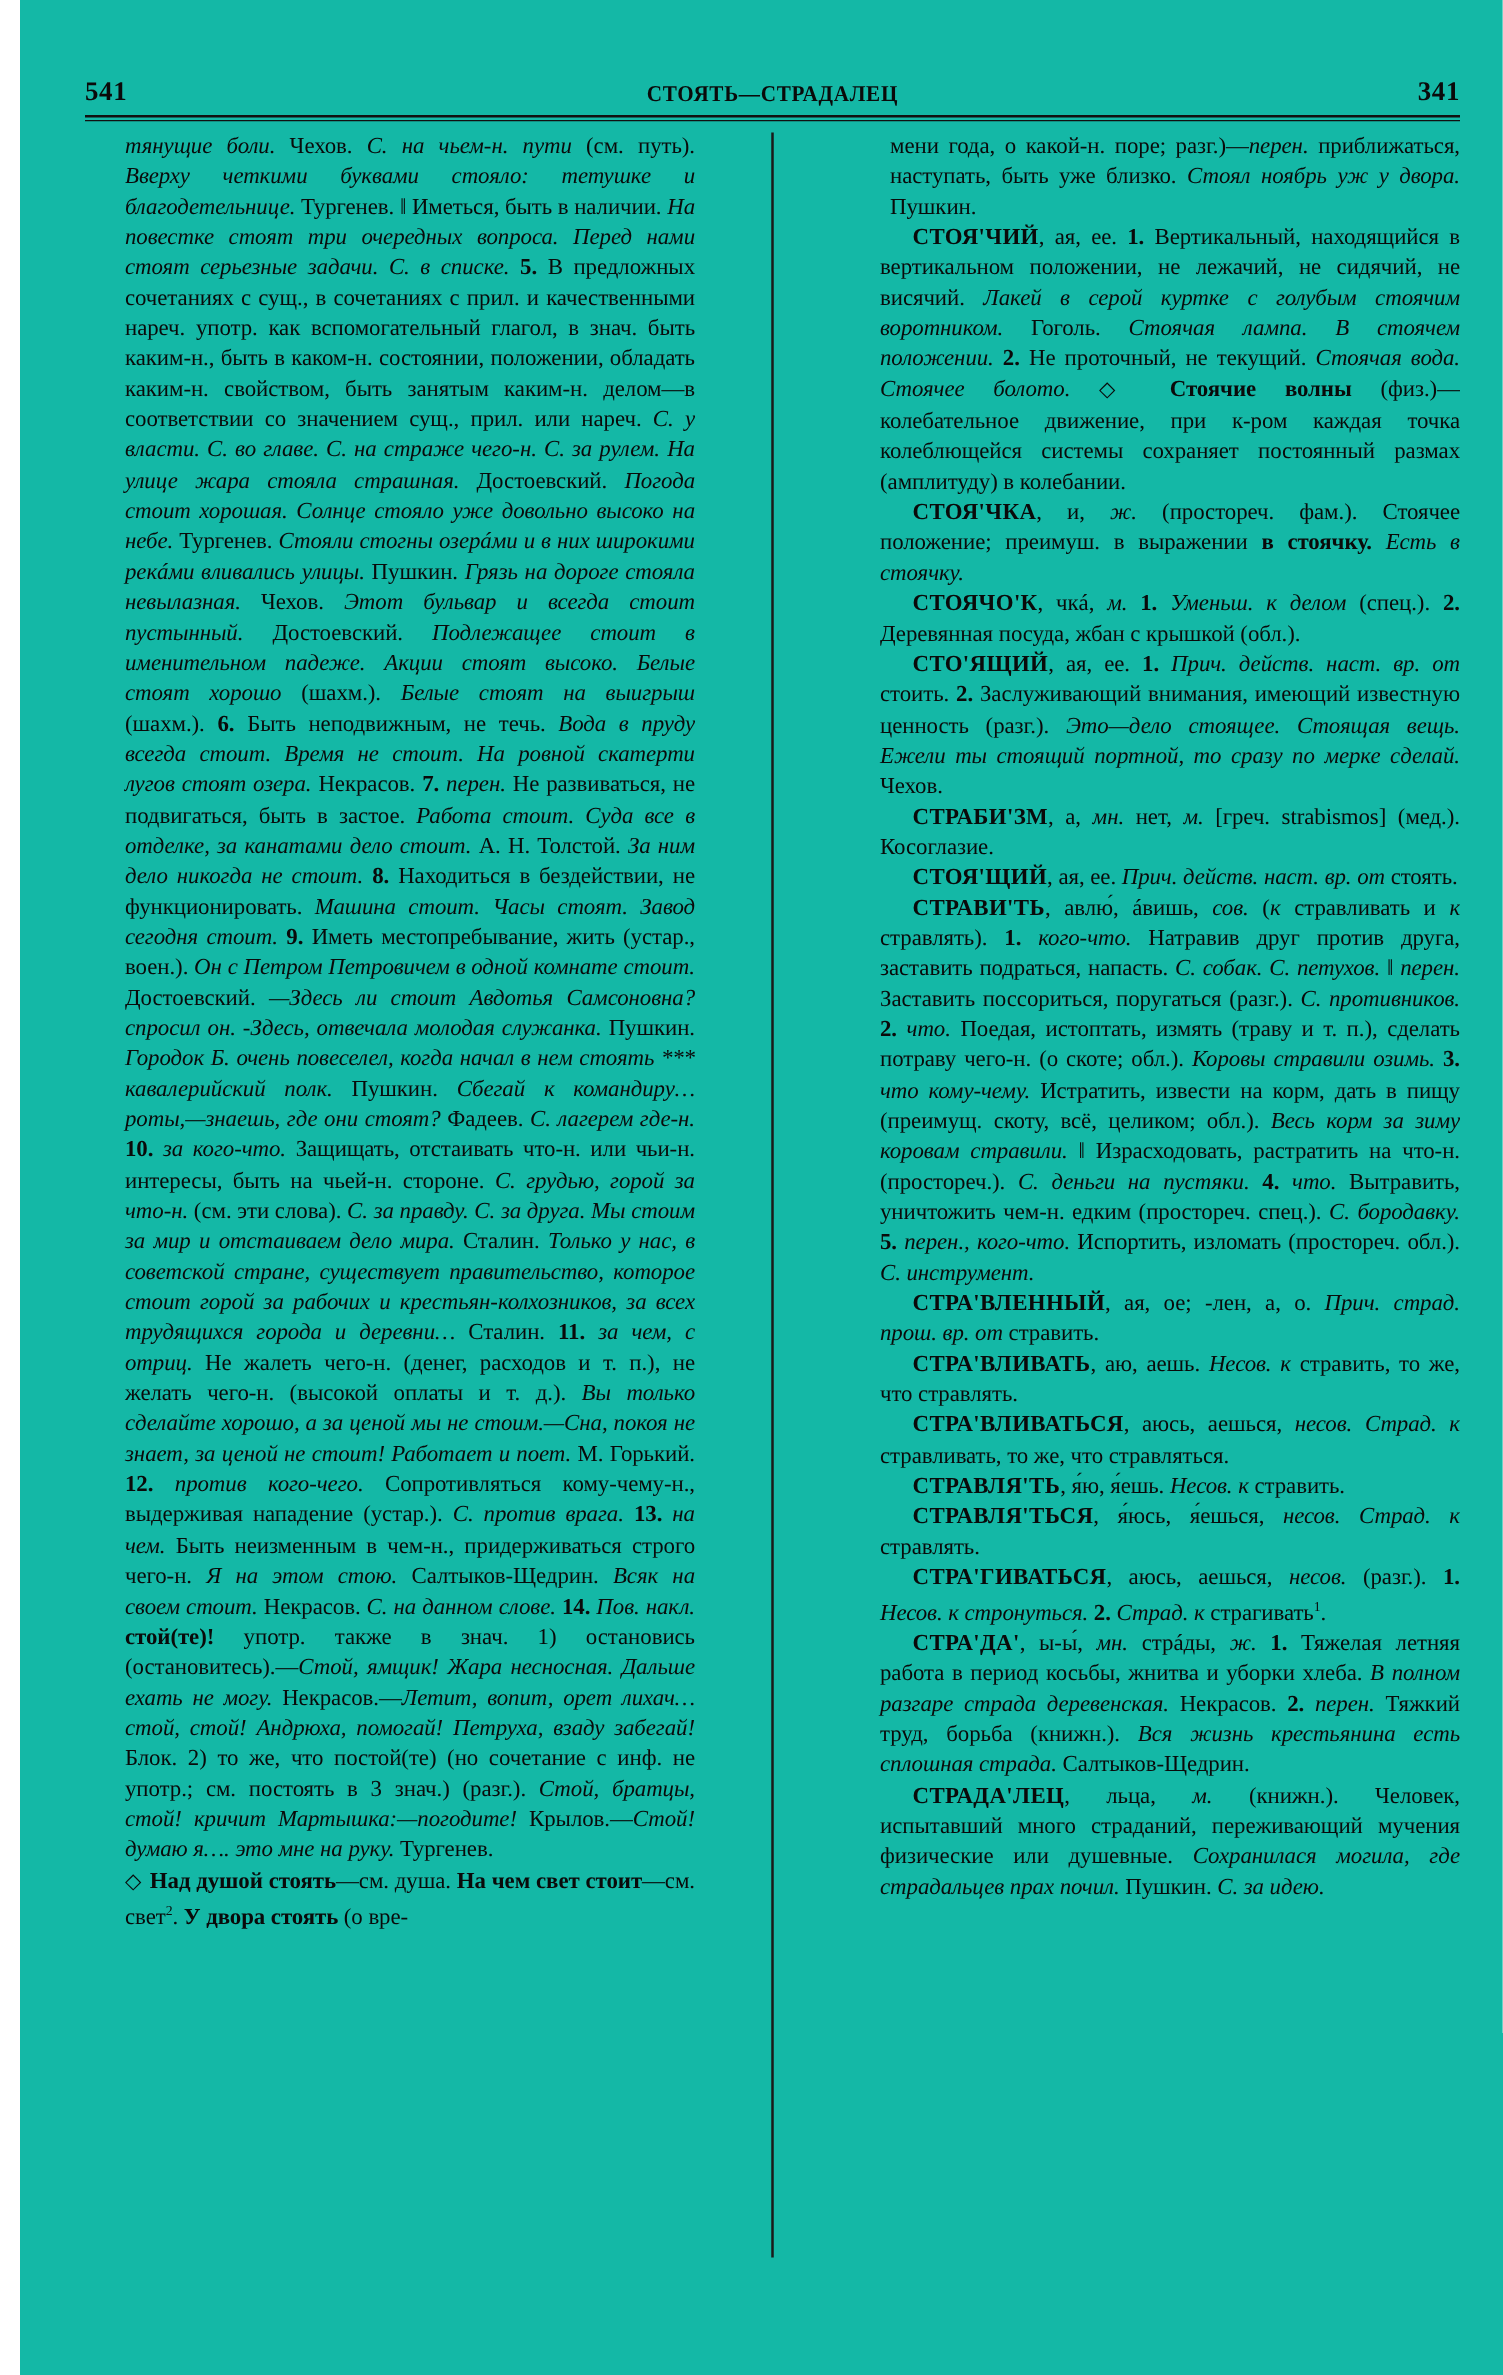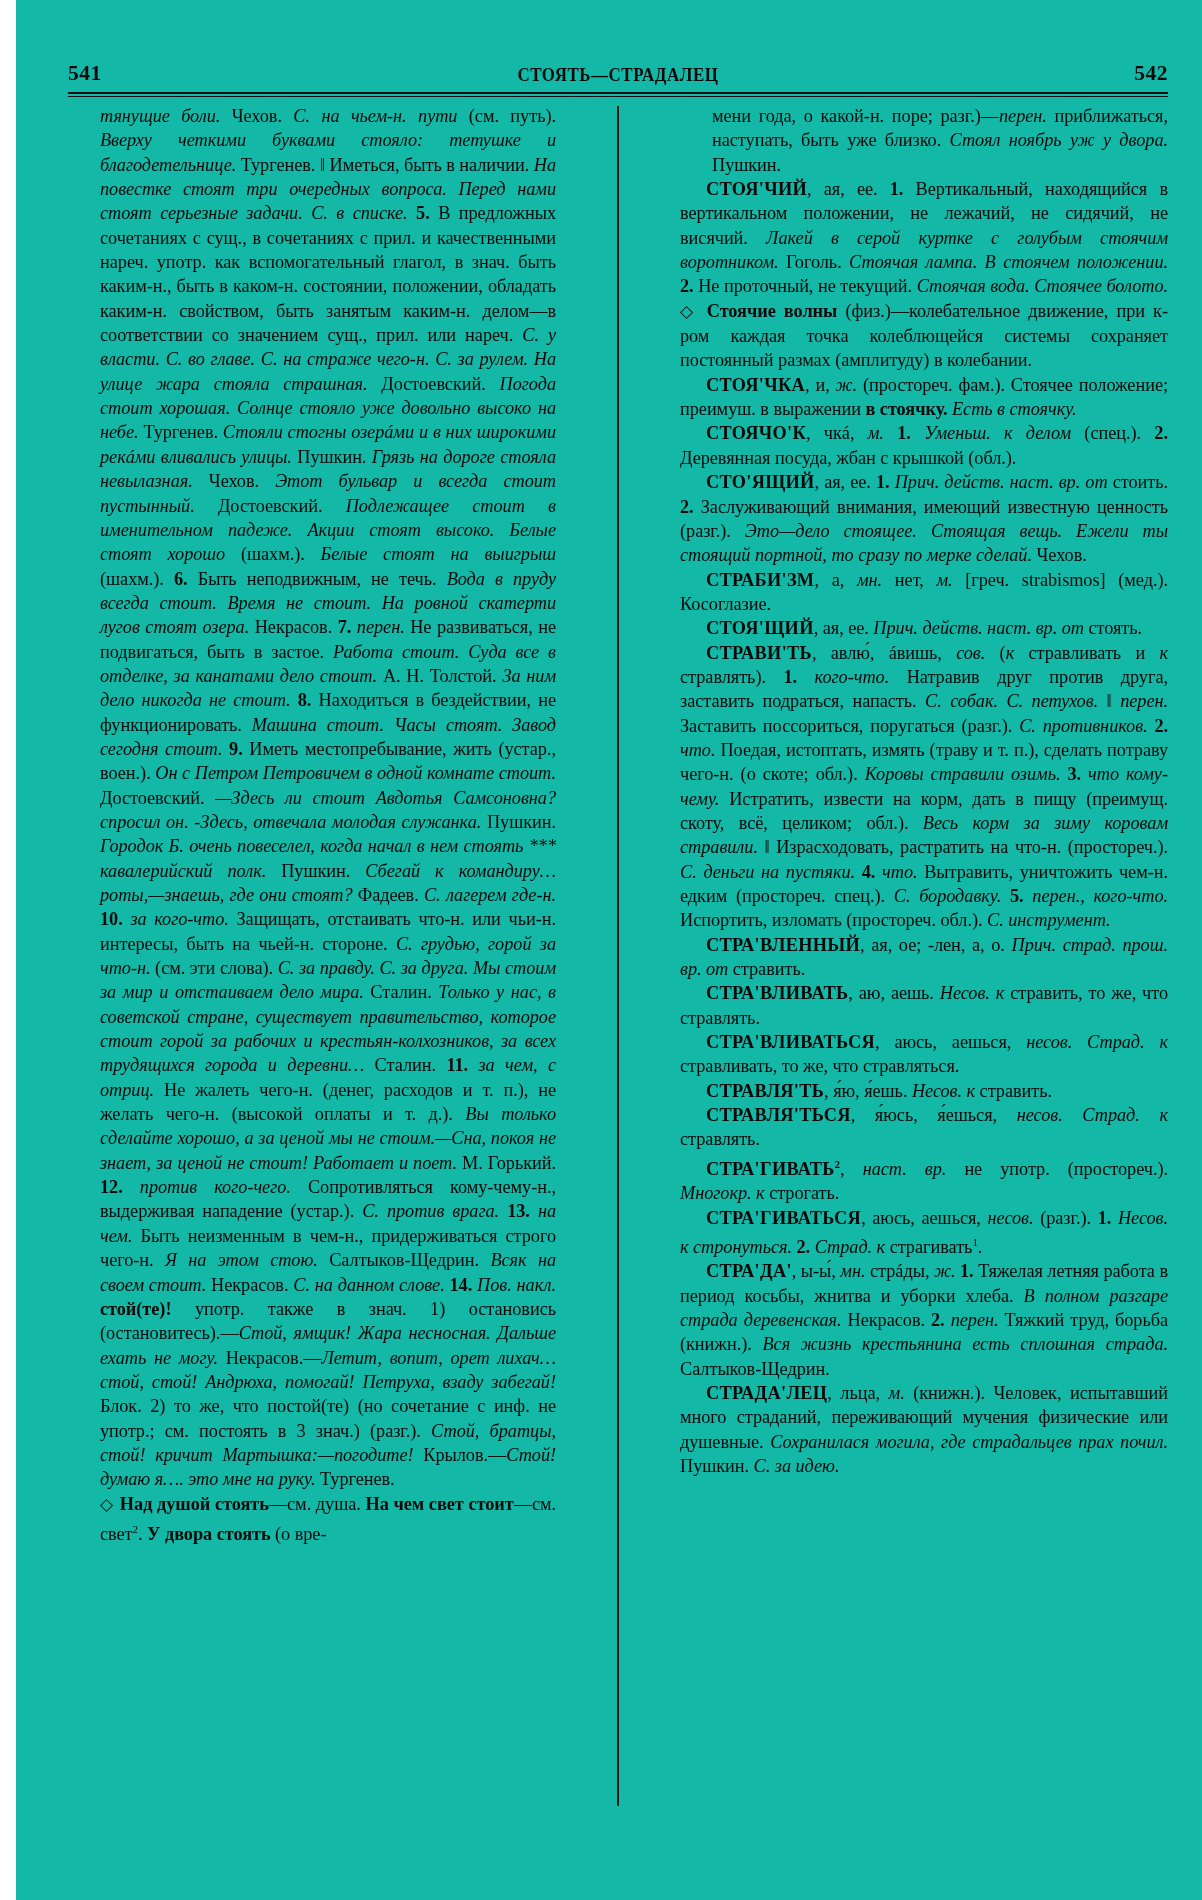--- a/index.html
+++ b/index.html
@@ -85,21 +85,21 @@
   .entry, .para {
     margin: 0;
     text-align: justify;
     text-justify: inter-word;
     font-size: 18.3px;
     line-height: 24.35px;
     letter-spacing: -0.05px;
     word-spacing: 0px;
     hyphens: manual;
   }
-  .entry { text-indent: 26px; }
+  .entry { text-indent: 26px; margin-left: 24px; }
   .para  { text-indent: 0; margin-left: 32px; }
   
   .hw {
     font-weight: bold;
     letter-spacing: .3px;
   }
   .it { font-style: italic; }
   .bi { font-weight: normal; font-style: italic; }
   .b  { font-weight: bold; }
   .num { font-weight: bold; }
@@ -112,21 +112,21 @@
   }
 </style>
 </head>
 <body>
 
 <div class="page">
 
   <div class="header">
     <span class="folio">541</span>
     <span class="runtitle">СТОЯТЬ—СТРАДАЛЕЦ</span>
-    <span class="folio">542</span>
+    <span class="folio">341</span>
   </div>
 
   <div class="rule-double">
     <div class="r1"></div>
       <div class="r2"></div>
   </div>
 
   <div class="cols">
     <div class="colrule"></div>
 
@@ -143,20 +143,19 @@
           <p class="entry"><span class="hw">СТОЯЧО'К</span><span>, чкá, </span><span class="it">м.</span><span> </span><span class="num">1.</span><span class="bi"> Уменьш.</span><span class="it"> к делом</span><span> (спец.). </span><span class="num">2.</span><span> Деревянная посуда, жбан с крышкой (обл.).</span></p>
           <p class="entry"><span class="hw">СТО'ЯЩИЙ</span><span>, ая, ее. </span><span class="num">1.</span><span class="bi"> Прич. действ. наст. вр. от</span><span> стоить. </span><span class="num">2.</span><span> Заслуживающий внимания, имеющий известную ценность (разг.). </span><span class="it">Это—дело стоящее. Стоящая вещь. Ежели ты стоящий портной, то сразу по мерке сделай.</span><span> Чехов.</span></p>
           <p class="entry"><span class="hw">СТРАБИ'ЗМ</span><span>, а, </span><span class="it">мн.</span><span> нет, </span><span class="it">м.</span><span> [греч. strabismos] (мед.). Косоглазие.</span></p>
           <p class="entry"><span class="hw">СТОЯ'ЩИЙ</span><span>, ая, ее. </span><span class="bi">Прич. действ. наст. вр. от</span><span> стоять.</span></p>
           <p class="entry"><span class="hw">СТРАВИ'ТЬ</span><span>, авлю́, áвишь, </span><span class="it">сов.</span><span> (</span><span class="it">к</span><span> стравливать и </span><span class="it">к</span><span> стравлять). </span><span class="num">1.</span><span class="bi"> кого-что.</span><span> Натравив друг против друга, заставить подраться, напасть. </span><span class="it">С. собак. С. петухов.</span><span> ‖ </span><span class="bi">перен.</span><span> Заставить поссориться, поругаться (разг.). </span><span class="it">С. противников.</span><span class="num"> 2.</span><span class="bi"> что.</span><span> Поедая, истоптать, измять (траву и т. п.), сделать потраву чего-н. (о скоте; обл.). </span><span class="it">Коровы стравили озимь.</span><span class="num"> 3.</span><span class="bi"> что кому-чему.</span><span> Истратить, извести на корм, дать в пищу (преимущ. скоту, всё, целиком; обл.). </span><span class="it">Весь корм за зиму коровам стравили.</span><span> ‖ Израсходовать, растратить на что-н. (простореч.). </span><span class="it">С. деньги на пустяки.</span><span class="num"> 4.</span><span class="bi"> что.</span><span> Вытравить, уничтожить чем-н. едким (простореч. спец.). </span><span class="it">С. бородавку.</span><span class="num"> 5.</span><span class="bi"> перен., кого-что.</span><span> Испортить, изломать (простореч. обл.). </span><span class="it">С. инструмент.</span></p>
           <p class="entry"><span class="hw">СТРА'ВЛЕННЫЙ</span><span>, ая, ое; -лен, а, о. </span><span class="bi">Прич. страд. прош. вр. от</span><span> стравить.</span></p>
           <p class="entry"><span class="hw">СТРА'ВЛИВАТЬ</span><span>, аю, аешь. </span><span class="it">Несов. к</span><span> стравить, то же, что стравлять.</span></p>
           <p class="entry"><span class="hw">СТРА'ВЛИВАТЬСЯ</span><span>, аюсь, аешься, </span><span class="it">несов. Страд. к</span><span> стравливать, то же, что стравляться.</span></p>
           <p class="entry"><span class="hw">СТРАВЛЯ'ТЬ</span><span>, я́ю, я́ешь. </span><span class="it">Несов. к</span><span> стравить.</span></p>
           <p class="entry"><span class="hw">СТРАВЛЯ'ТЬСЯ</span><span>, я́юсь, я́ешься, </span><span class="it">несов. Страд. к</span><span> стравлять.</span></p>
-          <p class="entry"><span class="hw">СТРА'ГИВАТЬ</span><span class="sup">2</span><span>, </span><span class="it">наст. вр.</span><span> не употр. (простореч.). </span><span class="it">Многокр. к</span><span> строгать.</span></p>
           <p class="entry"><span class="hw">СТРА'ГИВАТЬСЯ</span><span>, аюсь, аешься, </span><span class="it">несов.</span><span> (разг.). </span><span class="num">1.</span><span class="bi"> Несов. к</span><span class="it"> стронуться.</span><span class="num"> 2.</span><span class="bi"> Страд. к</span><span> страгивать</span><span class="supn">1</span><span>.</span></p>
           <p class="entry"><span class="hw">СТРА'ДА'</span><span>, ы-ы́, </span><span class="it">мн.</span><span> стрáды, </span><span class="it">ж.</span><span> </span><span class="num">1.</span><span> Тяжелая летняя работа в период косьбы, жнитва и уборки хлеба. </span><span class="it">В полном разгаре страда деревенская.</span><span> Некрасов. </span><span class="num">2.</span><span class="bi"> перен.</span><span> Тяжкий труд, борьба (книжн.). </span><span class="it">Вся жизнь крестьянина есть сплошная страда.</span><span> Салтыков-Щедрин.</span></p>
           <p class="entry"><span class="hw">СТРАДА'ЛЕЦ</span><span>, льца, </span><span class="it">м.</span><span> (книжн.). Человек, испытавший много страданий, переживающий мучения физические или душевные. </span><span class="it">Сохранилася могила, где страдальцев прах почил.</span><span> Пушкин. </span><span class="it">С. за идею.</span></p>
         </div>
     </div>
   </div>
 </div>
 
 </body></html>

